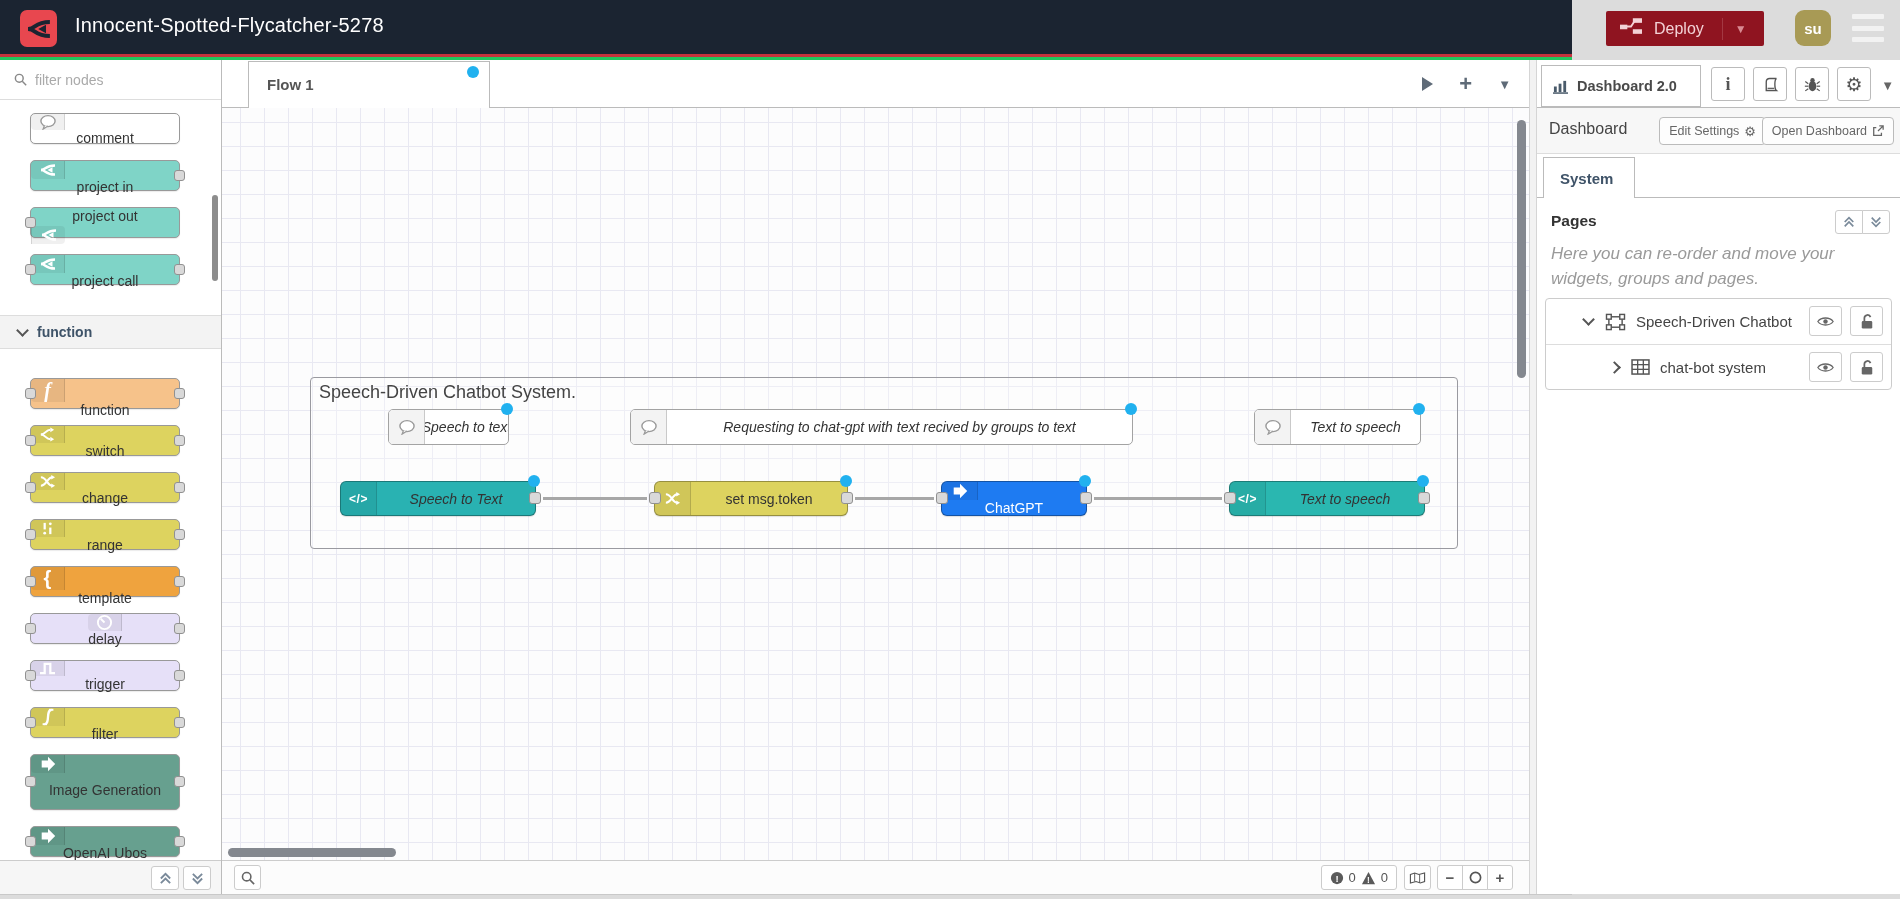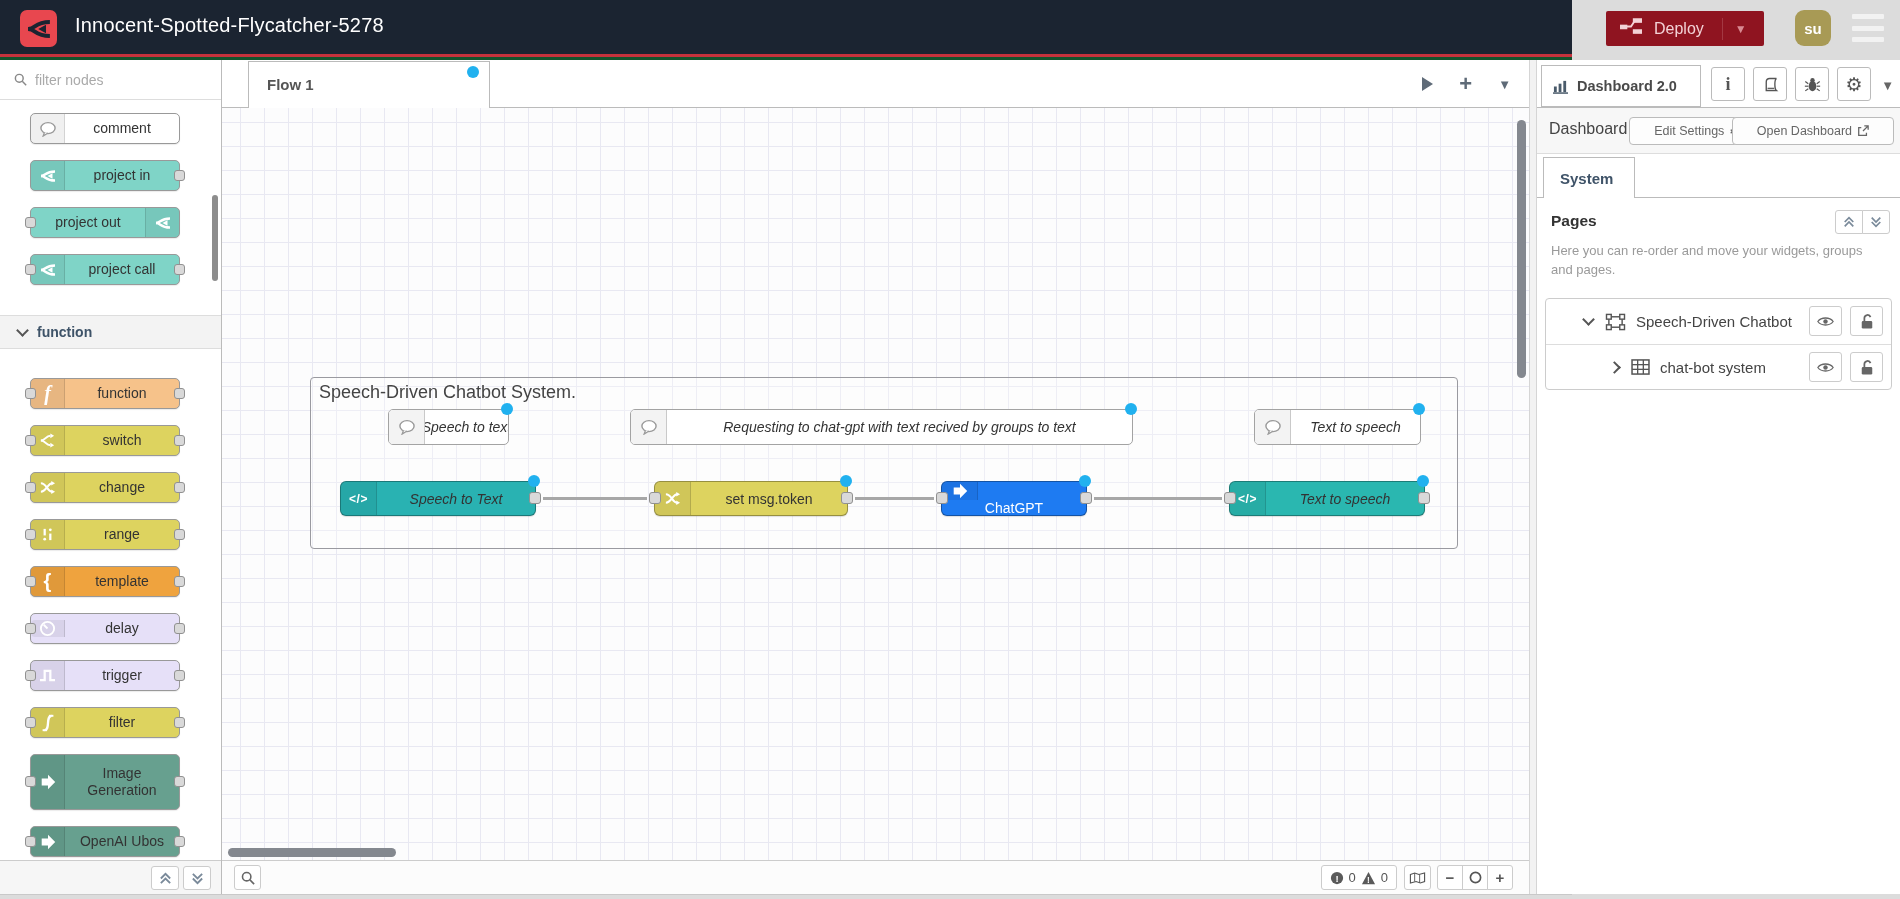--- a/index.html
+++ b/index.html
@@ -1,18 +1,18 @@
 <!DOCTYPE html>
 <html><head>
 <meta charset="utf-8">
 <style>
   * { margin:0; padding:0; box-sizing:border-box; }
   html,body { width:1900px; height:899px; overflow:hidden; background:#dcdcdc; }
   body { font-family:"Liberation Sans", sans-serif; }
-  #app { position:relative; width:1572px; height:899px; background:#14532d; }
+  #app { position:relative; width:1572px; height:899px; background:#22c55e; }
 
   
   #header { position:absolute; top:0; left:0; right:0; height:57px; background:#1b2431; border-bottom:3px solid #c5323c; }
   #logo { position:absolute; left:20px; top:10px; width:37px; height:37px; background:#e8474f; border-radius:7px; display:flex; align-items:center; justify-content:center; }
   #app-title { position:absolute; left:75px; top:14px; color:#fff; font-size:20px; letter-spacing:.2px; }
   #deploy-btn { position:absolute; left:1606px; top:11px; width:158px; height:35px; background:#8f1420; border-radius:2px; display:flex; align-items:center; color:#f3d2d6; }
   #deploy-btn .dicon { margin-left:14px; }
   #deploy-btn .dlabel { margin-left:12px; font-size:16px; }
   #deploy-btn .dcaret { margin-left:18px; border-left:1px solid #a33842; padding:4px 0 4px 12px; font-size:12px; color:#d98a92; }
   #avatar { position:absolute; left:1795px; top:10px; width:36px; height:36px; background:#a89a55; border-radius:9px; color:#fff; font-size:15px; font-weight:bold; display:flex; align-items:center; justify-content:center; }
@@ -23,21 +23,21 @@
   #bottom-strip { position:absolute; left:0; right:0; bottom:0; height:5px; background:#dcdcdc; border-top:1px solid #c9c9c9; }
 
   
   #palette { position:absolute; left:0; top:0; bottom:0; width:222px; background:#fff; border-right:1px solid #bbb; }
   #palette-search { position:absolute; top:0; left:0; right:0; height:40px; border-bottom:1px solid #ddd; display:flex; align-items:center; padding-left:14px; gap:8px; }
   #palette-search input { border:none; outline:none; font-size:14px; color:#555; width:150px; font-family:inherit; }
   #palette-search input::placeholder { color:#aaa; }
   #palette-list { position:absolute; top:40px; bottom:34px; left:0; right:0; overflow:hidden; padding-top:13px; }
   #palette-scrollthumb { position:absolute; right:3px; top:135px; width:6px; height:86px; background:#8d8d8d; border-radius:3px; }
   .pal-cat { height:34px; background:#f3f3f3; border-top:1px solid #ddd; border-bottom:1px solid #ddd; margin:30px 0 29px 0; display:flex; align-items:center; padding-left:18px; gap:10px; font-size:14px; font-weight:bold; color:#3e5368; }
-  .pal-item { position:relative; width:150px; margin:0 0 16px 30px; height:31px; border:1px solid #999; border-radius:5px; display:flex; align-items:stretch; font-size:14px; color:#333; box-shadow:0 1px 1px rgba(0,0,0,.08); }
+  .pal-item { position:relative; width:150px; margin:0 0 16px 30px; height:31px; border:1px solid #999; border-radius:5px; display:flex; align-items:stretch; font-size:14px; color:#333; box-shadow:0 1px 1px rgba(0,0,0,.08);flex-direction:column; }
   .pal-item.two-line { height:56px; }
   .pal-item .icon-cell { width:34px; background:rgba(0,0,0,.06); display:flex; align-items:center; justify-content:center; flex:none; }
   .pal-item .icon-cell.left { border-right:1px solid rgba(0,0,0,.12); border-radius:4px 0 0 4px; }
   .pal-item .icon-cell.right { border-left:1px solid rgba(0,0,0,.12); border-radius:0 4px 4px 0; }
   .pal-item .lbl { flex:1; display:flex; align-items:center; justify-content:center; text-align:center; line-height:1.25; padding:0 4px; }
   .port { position:absolute; width:11px; height:11px; background:#d9d9d9; border:1px solid #919191; border-radius:3px; top:50%; margin-top:-6px; }
   .port.in { left:-6px; } .port.out { right:-6px; }
 
   #palette-footer { position:absolute; left:0; right:0; bottom:0; height:34px; background:#f6f6f6; border-top:1px solid #ccc; }
   .chev-btn { position:absolute; top:5px; width:28px; height:24px; background:#fff; border:1px solid #ccc; border-radius:3px; display:flex; align-items:center; justify-content:center; }
@@ -86,31 +86,31 @@
   
   #splitter { position:absolute; left:1529px; top:0; bottom:0; width:8px; background:#f2f2f2; border-left:1px solid #d5d5d5; border-right:1px solid #d5d5d5; }
   #sidebar { position:absolute; left:1537px; top:0; bottom:0; width:363px; background:#fff; }
   #sb-tabrow { position:absolute; top:0; left:0; right:0; height:48px; background:#fff; border-bottom:1px solid #bbb; }
   #sb-tab { position:absolute; left:4px; top:5px; width:160px; height:42px; border:1px solid #bbb; background:#fff; display:flex; align-items:center; gap:8px; padding-left:10px; font-size:14.5px; font-weight:bold; color:#4a4a4a; }
   .sb-iconbtn { position:absolute; top:7px; width:34px; height:34px; border:1px solid #bbb; border-radius:3px; background:#fff; display:flex; align-items:center; justify-content:center; color:#555; }
   #sb-caret { position:absolute; right:6px; top:18px; color:#666; font-size:13px; }
 
   #sb-dash-row { position:absolute; top:48px; left:0; right:0; height:46px; background:#f7f7f7; border-bottom:1px solid #ddd; }
   #sb-dash-row .dash-title { position:absolute; left:12px; top:12px; font-size:16px; color:#444; }
-  .sb-btn { position:absolute; top:9px; height:28px; background:#fdfdfd; border:1px solid #bbb; border-radius:4px; font-size:12.5px; color:#666; display:flex; align-items:center; justify-content:center; gap:5px; padding:0 24px; }
+  .sb-btn { position:absolute; top:9px; height:28px; background:#fdfdfd; border:1px solid #bbb; border-radius:4px; font-size:12.5px; color:#666; display:flex; align-items:center; justify-content:center; gap:5px; padding:0 9px; }
 
   #sb-layout-row { position:absolute; top:94px; left:0; right:0; height:44px; border-bottom:1px solid #bbb; background:#fff; }
   #layout-tab { position:absolute; left:6px; top:3px; width:92px; height:41px; border:1px solid #bbb; border-bottom:none; background:#fff; display:flex; align-items:center; padding-left:16px; font-size:15px; font-weight:bold; color:#3f5368; }
 
   #sb-content { position:absolute; top:138px; left:0; right:0; bottom:0; background:#fff; }
   #pages-title { position:absolute; left:14px; top:14px; font-size:15.5px; font-weight:bold; color:#333; }
   #pages-btns { position:absolute; right:10px; top:12px; display:flex; }
   #pages-btns .pbtn { width:28px; height:24px; background:#fff; border:1px solid #ccc; display:flex; align-items:center; justify-content:center; margin-left:-1px; }
   #pages-btns .pbtn:first-child { border-radius:3px 0 0 3px; } #pages-btns .pbtn:last-child { border-radius:0 3px 3px 0; }
-  #pages-help { position:absolute; left:14px; top:44px; width:334px; font-size:13px; color:#9a9a9a; line-height:1.45; }
+  #pages-help { position:absolute; left:14px; top:44px; width:334px; font-size:17px; font-style:italic; color:#9a9a9a; line-height:1.45; }
   #pages-tree { position:absolute; left:8px; top:100px; width:347px; border:1px solid #ccc; border-radius:4px; background:#fff; }
   .tree-row { position:relative; height:45px; display:flex; align-items:center; font-size:15px; color:#444; }
   .tree-row + .tree-row { border-top:1px solid #ddd; }
   .tree-row .trlabel { margin-left:10px; white-space:nowrap; overflow:hidden; }
   .tree-row .rbtns { position:absolute; right:8px; top:7px; display:flex; gap:8px; }
   .tree-row .rbtn { width:33px; height:30px; background:#fff; border:1px solid #ccc; border-radius:3px; display:flex; align-items:center; justify-content:center; }
   .chevron { width:9px; height:9px; border-right:2px solid #555; border-bottom:2px solid #555; display:inline-block; flex:none; }
   .chevron.down { transform:rotate(45deg); }
   .chevron.right { transform:rotate(-45deg); }
 </style>

